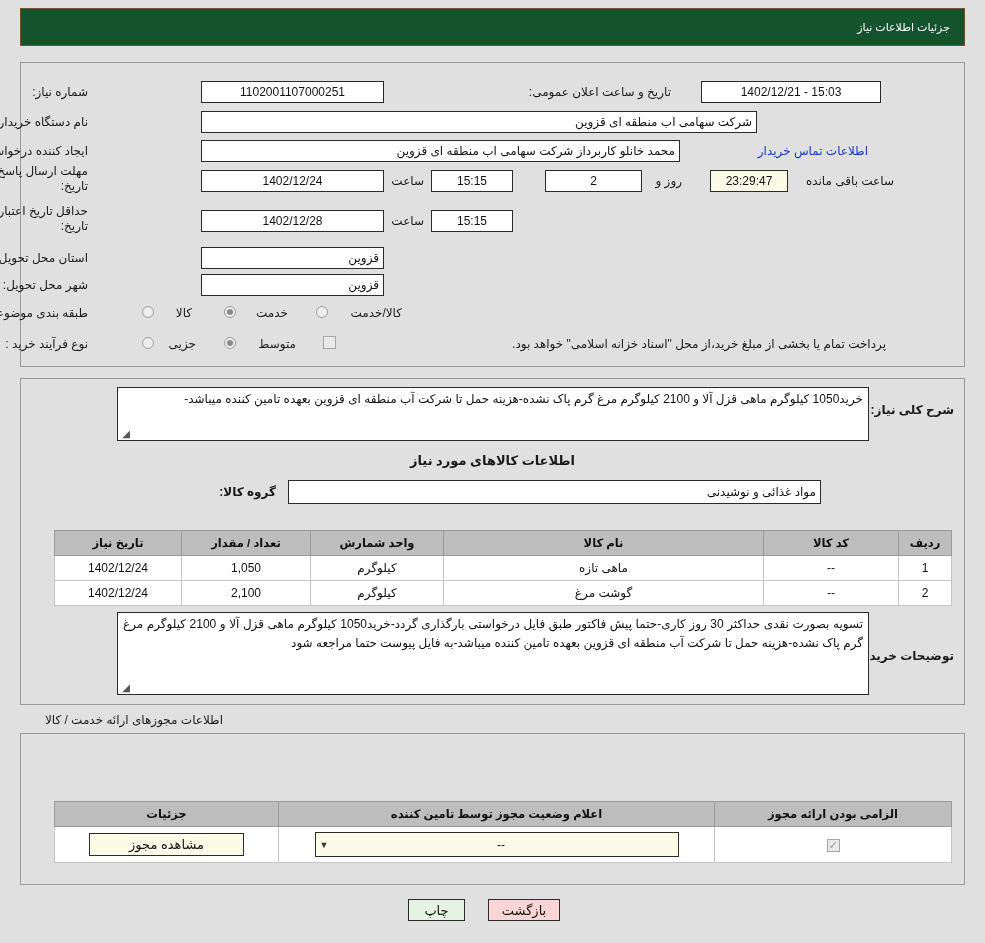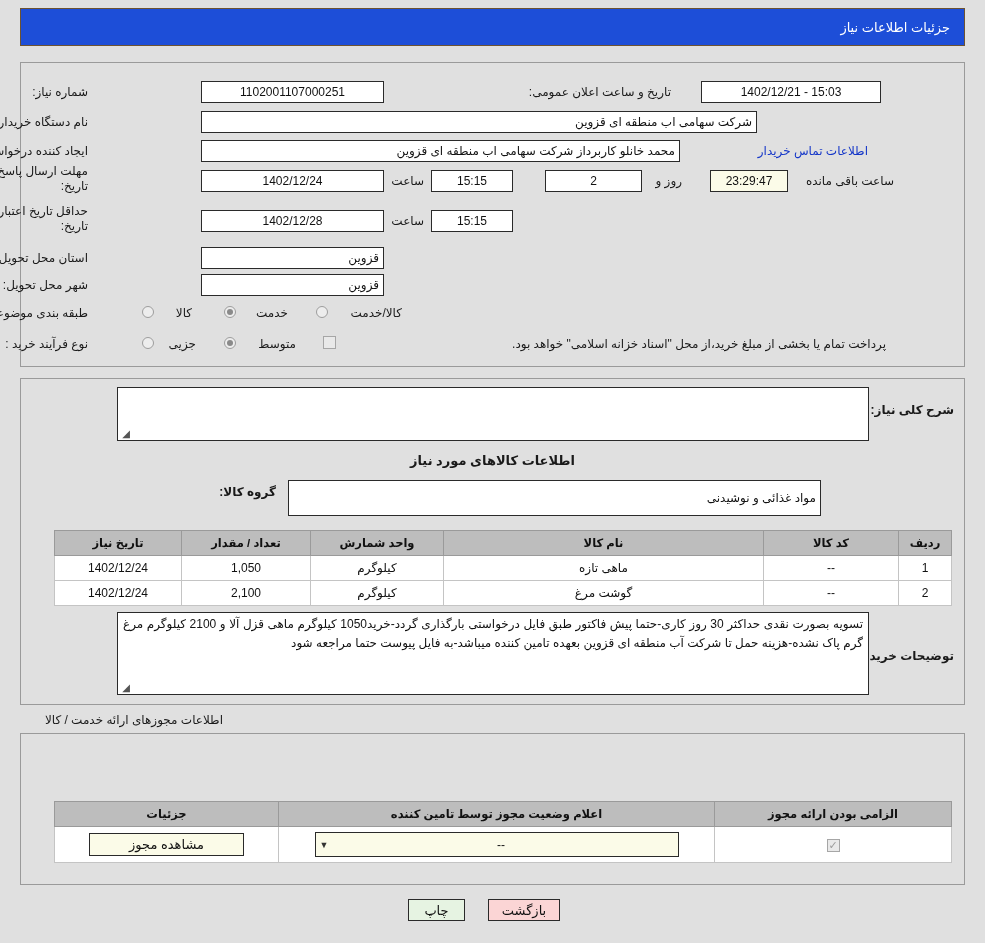--- a/index.html
+++ b/index.html
@@ -18,28 +18,28 @@
     font-size: 12px;
     color: #111;
   }
   
   .titlebar {
     position: absolute;
     top: 8px;
     right: 20px;
     left: 20px;
     height: 38px;
-    background: #1d4ed8;
+    background: #14532d;
     border: 1px solid #6d5331;
     color: #ffffff;
     display: flex;
     align-items: center;
     justify-content: flex-start;
     padding: 0 14px;
-    font-size: 13px;
+    font-size: 11px;
     box-sizing: border-box;
   }
   
   .panel {
     position: absolute;
     background: #e0e0e0;
     border: 1px solid #9a9a9a;
     box-sizing: border-box;
   }
   #panel-main   { top: 62px;  right: 20px; left: 20px; height: 305px; }
@@ -272,27 +272,28 @@
     <div class="lbl" style="top:274px; right:668px;">متوسط</div>
 
     <div class="chk" style="top:273px; right:628px;"></div>
     <div class="lbl" style="top:274px; right:78px;">پرداخت تمام یا بخشی از مبلغ خرید،از محل "اسناد خزانه اسلامی" خواهد بود.</div>
   </div>
 
   <div class="panel" id="panel-desc">
 
     <div class="lbl bold" style="top:24px; right:10px;">شرح کلی نیاز:</div>
     <div class="ta" style="top:8px; right:95px; width:752px; height:54px;">
+      <span>خرید1050 کیلوگرم ماهی قزل آلا و 2100 کیلوگرم مرغ گرم پاک نشده-هزینه حمل تا شرکت آب منطقه ای قزوین بعهده تامین کننده میباشد-</span>
       <span class="grip">◢</span>
     </div>
 
     <div class="sectionhead" style="top:74px; right:0; left:0; text-align:center; font-weight:bold; font-size:13px;">اطلاعات کالاهای مورد نیاز</div>
 
     <div class="lbl bold" style="top:106px; right:688px;">گروه کالا:</div>
-    <div class="box right" style="top:101px; right:143px; width:533px; height:36px;">مواد غذائی و نوشیدنی</div>
+    <div class="box right" style="top:101px; right:143px; width:533px; height:24px;">مواد غذائی و نوشیدنی</div>
 
     <table class="grid" style="top:151px; right:12px; width:898px;">
       <thead>
         <tr>
           <th style="width:44px;">ردیف</th>
           <th style="width:126px;">کد کالا</th>
           <th>نام کالا</th>
           <th style="width:124px;">واحد شمارش</th>
           <th style="width:120px;">تعداد / مقدار</th>
           <th style="width:118px;">تاریخ نیاز</th>

